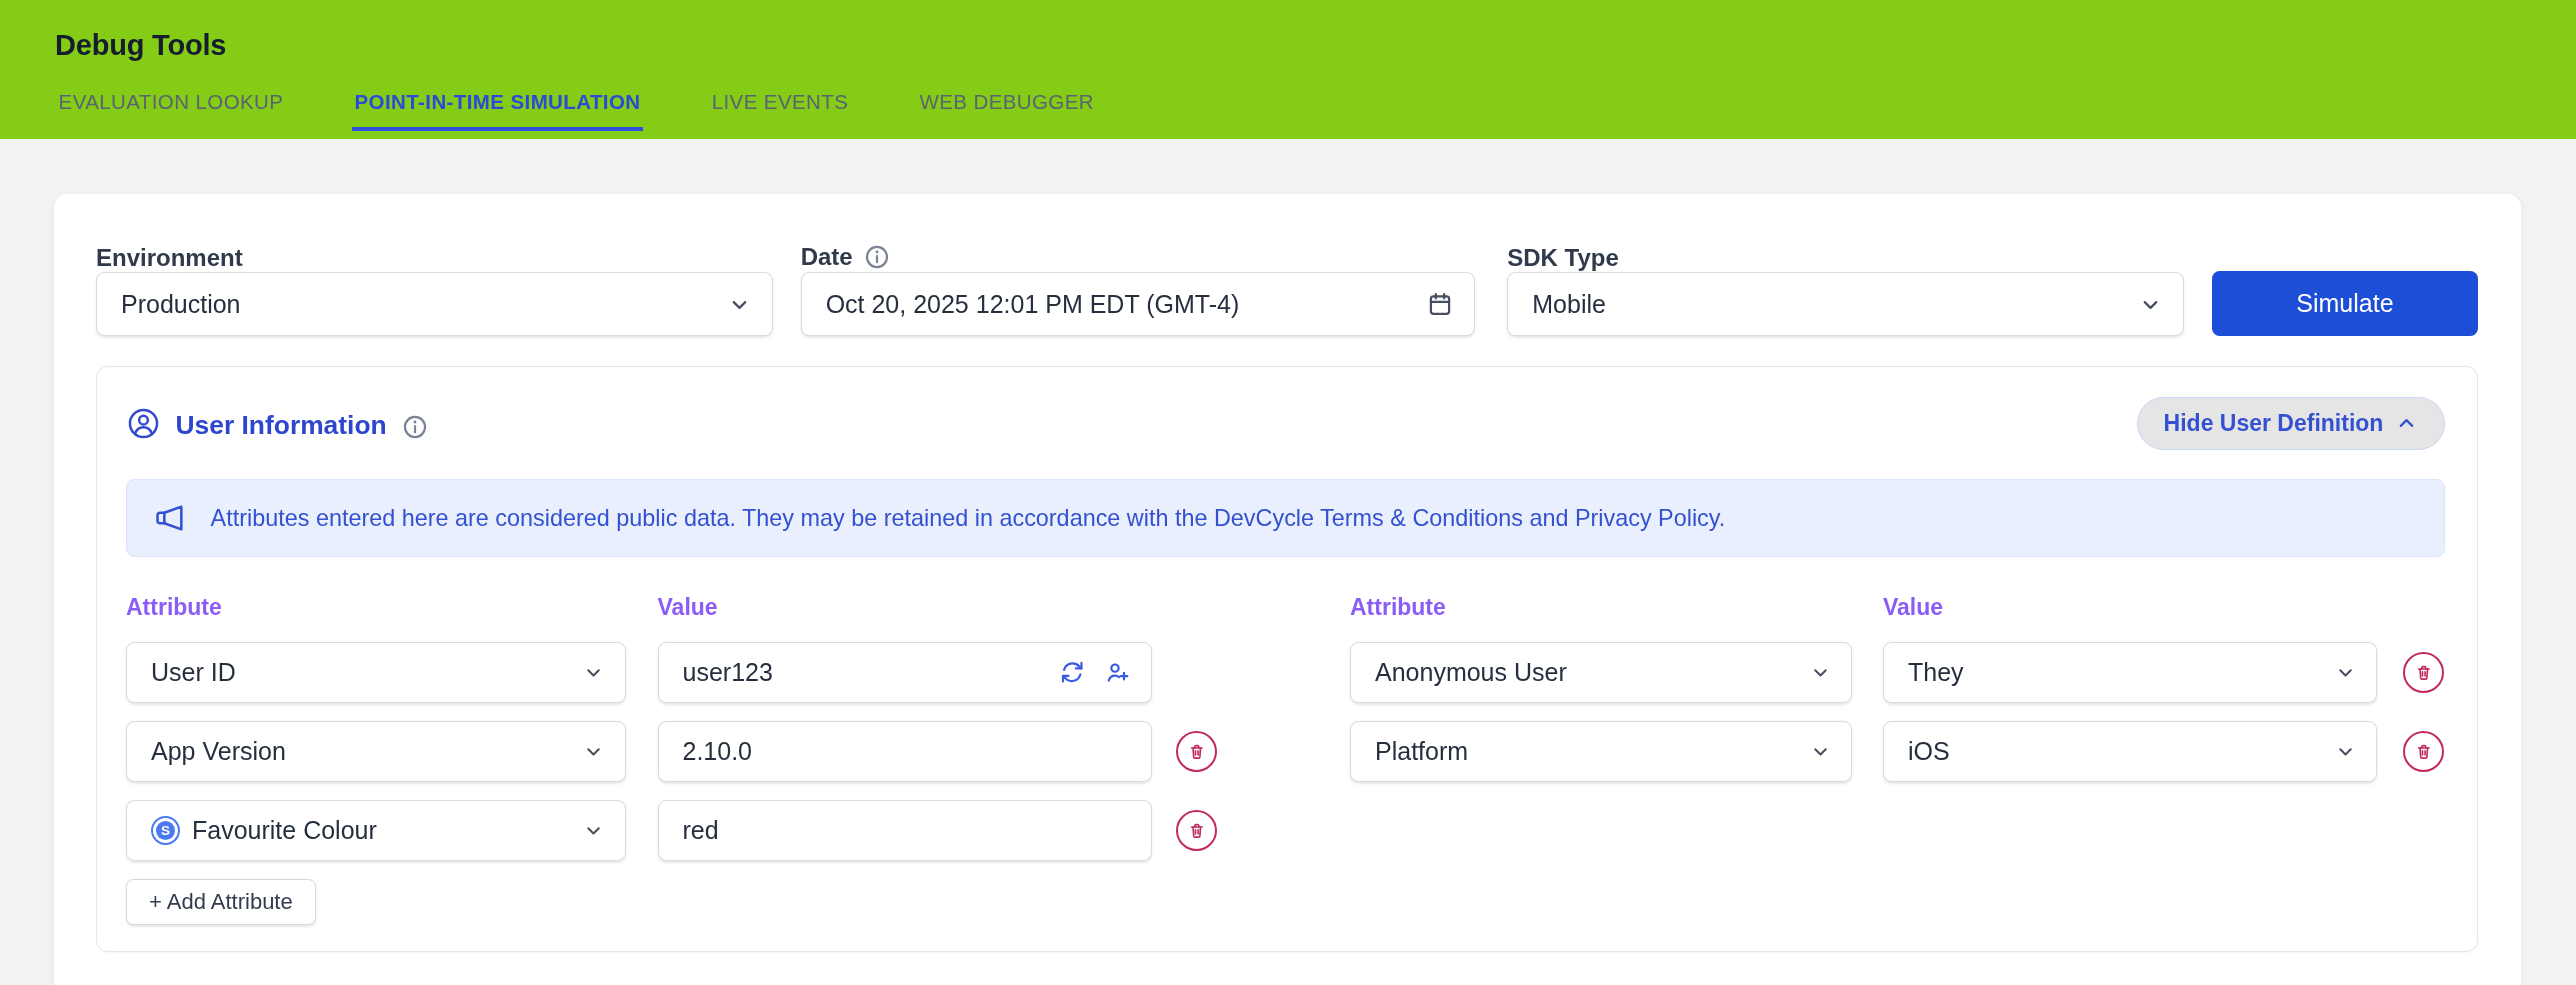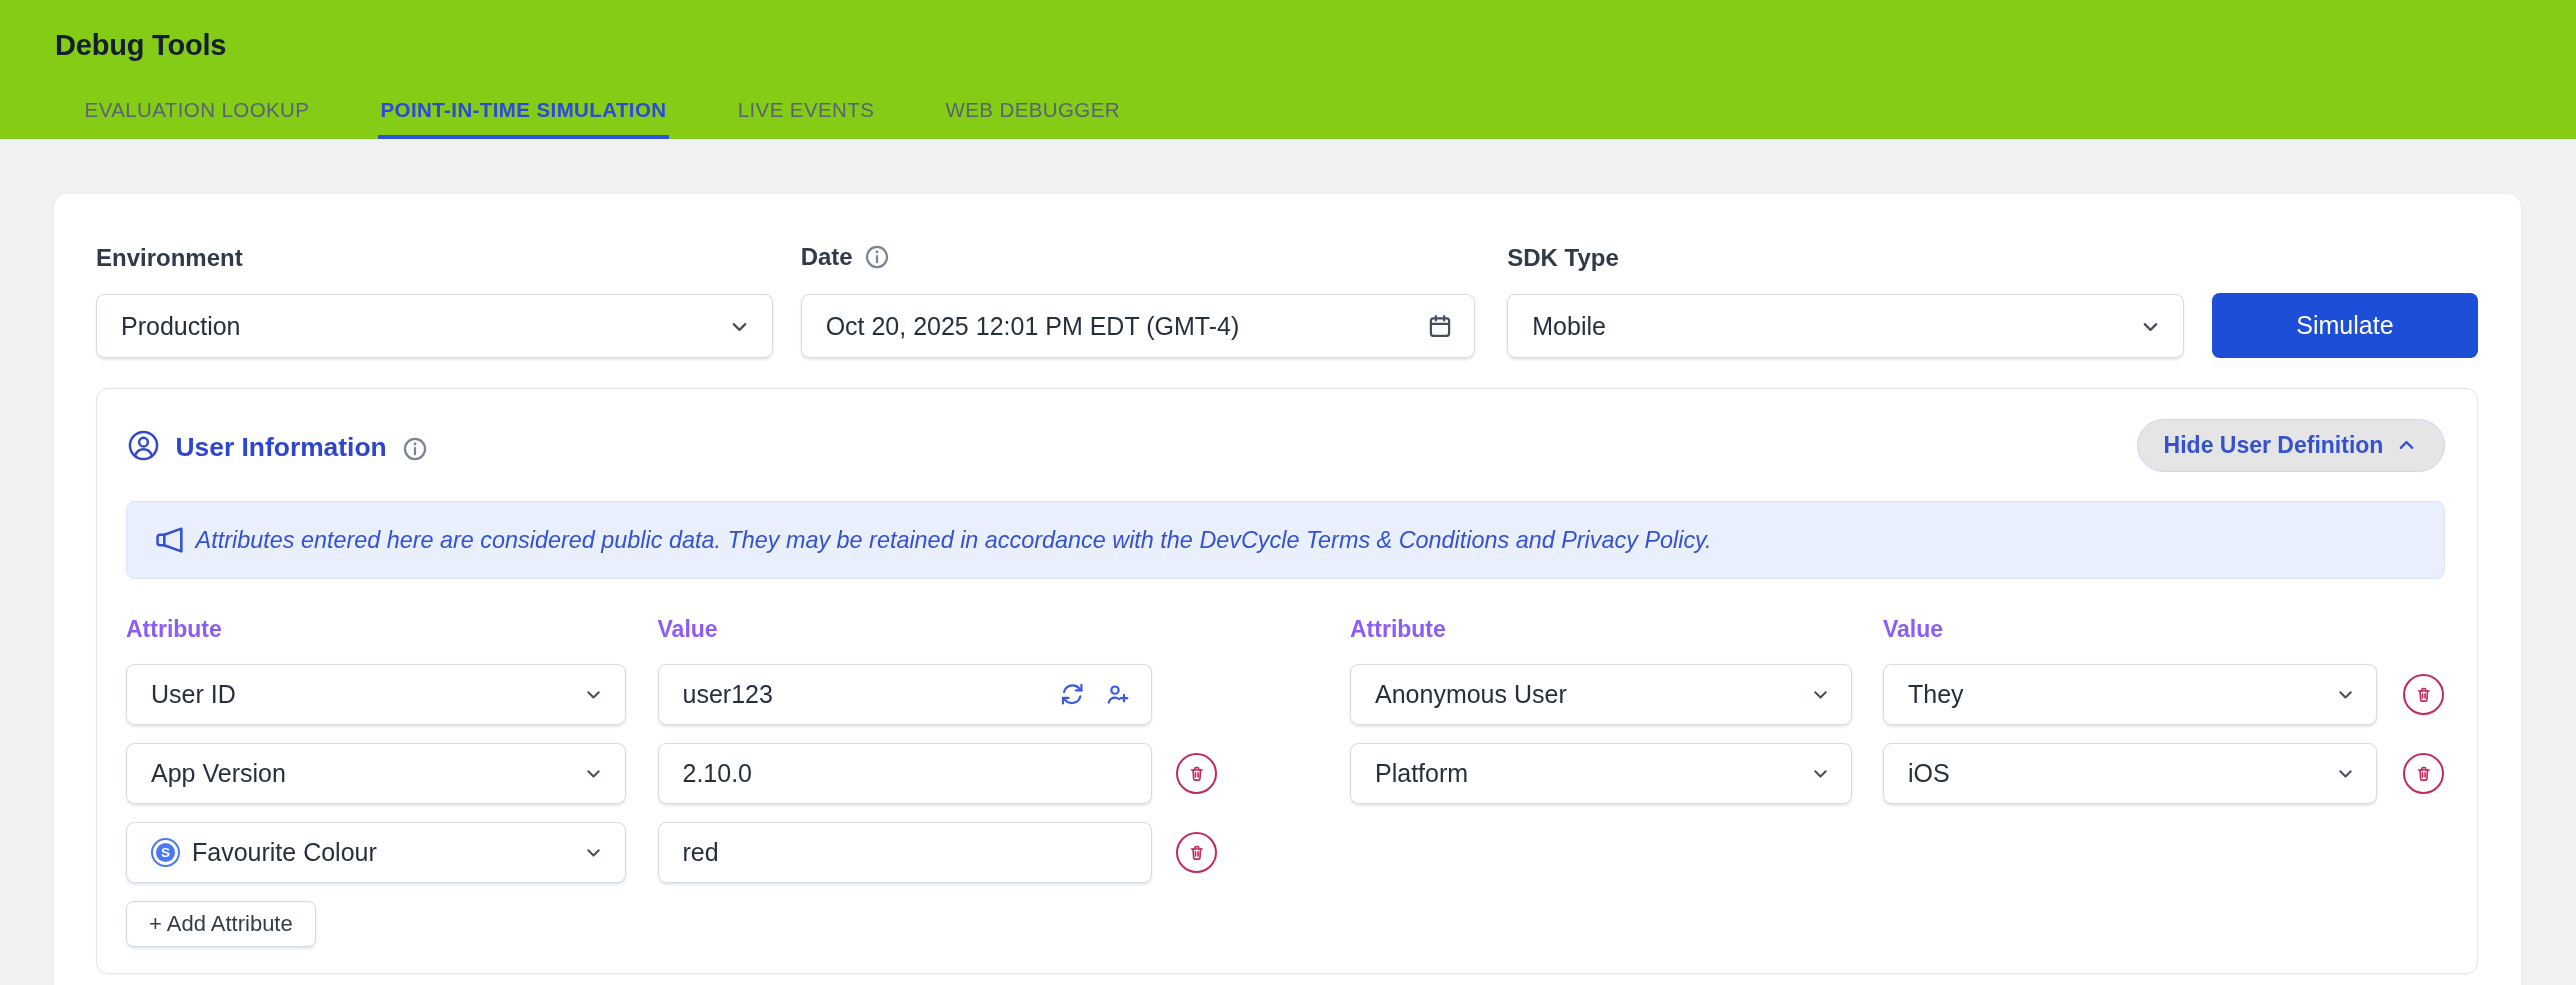--- a/index.html
+++ b/index.html
@@ -2,34 +2,34 @@
 <html style="font-size:13.6px"><head>
 <meta charset="utf-8">
 <style>
   * { margin:0; padding:0; box-sizing:border-box; }
   html,body { width:2576px; height:985px; overflow:hidden;
     font-family:"Liberation Sans", sans-serif; background:#f1f2f4; }
 
   
   .top-header { background:#84cc16; height:139px; position:relative; padding:28px 0 0 55px; }
   .page-title { font-size:29px; font-weight:700; color:#161e2e; letter-spacing:-0.2px; line-height:34px; }
-  .tabs { position:absolute; bottom:0; left:56px; display:flex; gap:66px;margin-left:26px; }
+  .tabs { position:absolute; bottom:8px; left:56px; display:flex; gap:66px; }
   .tab { font-size:20.5px; font-weight:500; color:#5a6372; letter-spacing:0.4px;
     padding:0 2.6px 12.8px 2.6px; border-bottom:4.3px solid transparent; cursor:pointer; white-space:nowrap; }
   .tab.active { color:#2b4bd7; font-weight:600; border-bottom-color:#2e51dd; }
 
   
   .page-main { padding:55px 55px 0 54px; }
   .outer-card { background:#ffffff; border-radius:13.6px; height:818px;
     box-shadow:0 1.7px 5.1px rgba(25,35,55,0.06); padding:49px 43px 34px 42px; }
 
   
   .controls-row { display:flex; align-items:flex-end; }
   .field-label { display:flex; align-items:center; gap:10.2px; font-size:24px; font-weight:600;
-    color:#303a4b; line-height:25.6px; margin-bottom:23px; }
+    color:#303a4b; line-height:25.6px; margin-bottom:1px; }
   .box { background:#fff; border:1.3px solid #d6dae1; border-radius:8.5px; height:64px;
     display:flex; align-items:center; padding:0 20.5px 0 24px;
     box-shadow:0 1.7px 2.6px rgba(108,120,140,0.18); }
   .box .val { font-size:25px; color:#262f3e; flex:1 1 auto; white-space:nowrap; overflow:hidden; }
   .select { cursor:pointer; }
   .icon { flex:0 0 auto; display:inline-flex; }
   .w-env { width:684px; margin-right:28px; }
   .w-date { width:682px; margin-right:32px; }
   .w-sdk { width:684px; margin-right:28px; }
   .simulate-btn { width:269px; height:65px; border:none; border-radius:7.7px; background:#1d4ed8;
@@ -39,21 +39,21 @@
   .inner-card { margin-top:30px; border:1.3px solid #e2e5ea; border-radius:12px;
     background:#fff; box-shadow:0 0.9px 1.7px rgba(16,24,40,0.04); padding:29px 32px 25.6px 29px; }
   .ui-header { display:flex; align-items:center; justify-content:space-between; height:54px; }
   .ui-title-group { display:flex; align-items:flex-end; gap:14.5px; }
   .ui-title { font-size:26.4px; font-weight:600; color:#2e46cd; }
   .pill-btn { display:flex; align-items:center; gap:12px; height:53px; padding:0 25.6px;
     background:#e5e5e5; border:1.3px solid #c8d6f7; border-radius:26.4px; cursor:pointer;
     font-family:inherit; font-size:23px; font-weight:600; color:#3351d1; }
 
   .banner { margin-top:29px; height:78px; background:#e9effc; border:0.9px solid #d9e3f9;
-    border-radius:8.5px; display:flex; align-items:center; padding:0 25.6px; gap:9px;font-style:italic; }
+    border-radius:8.5px; display:flex; align-items:center; padding:0 25.6px; gap:24px; }
   .banner-text { font-size:23.4px; color:#3351d1; }
 
   
   .grid-row { display:flex; justify-content:space-between; }
   .group { display:flex; align-items:center; }
   .group-l { width:1091px; }
   .group-r { width:1095px; }
   .a-col { width:500px; margin-right:32px; }
   .v-col { width:495px; margin-right:24px; }
   .group-r .a-col { width:502px; margin-right:31px; }

